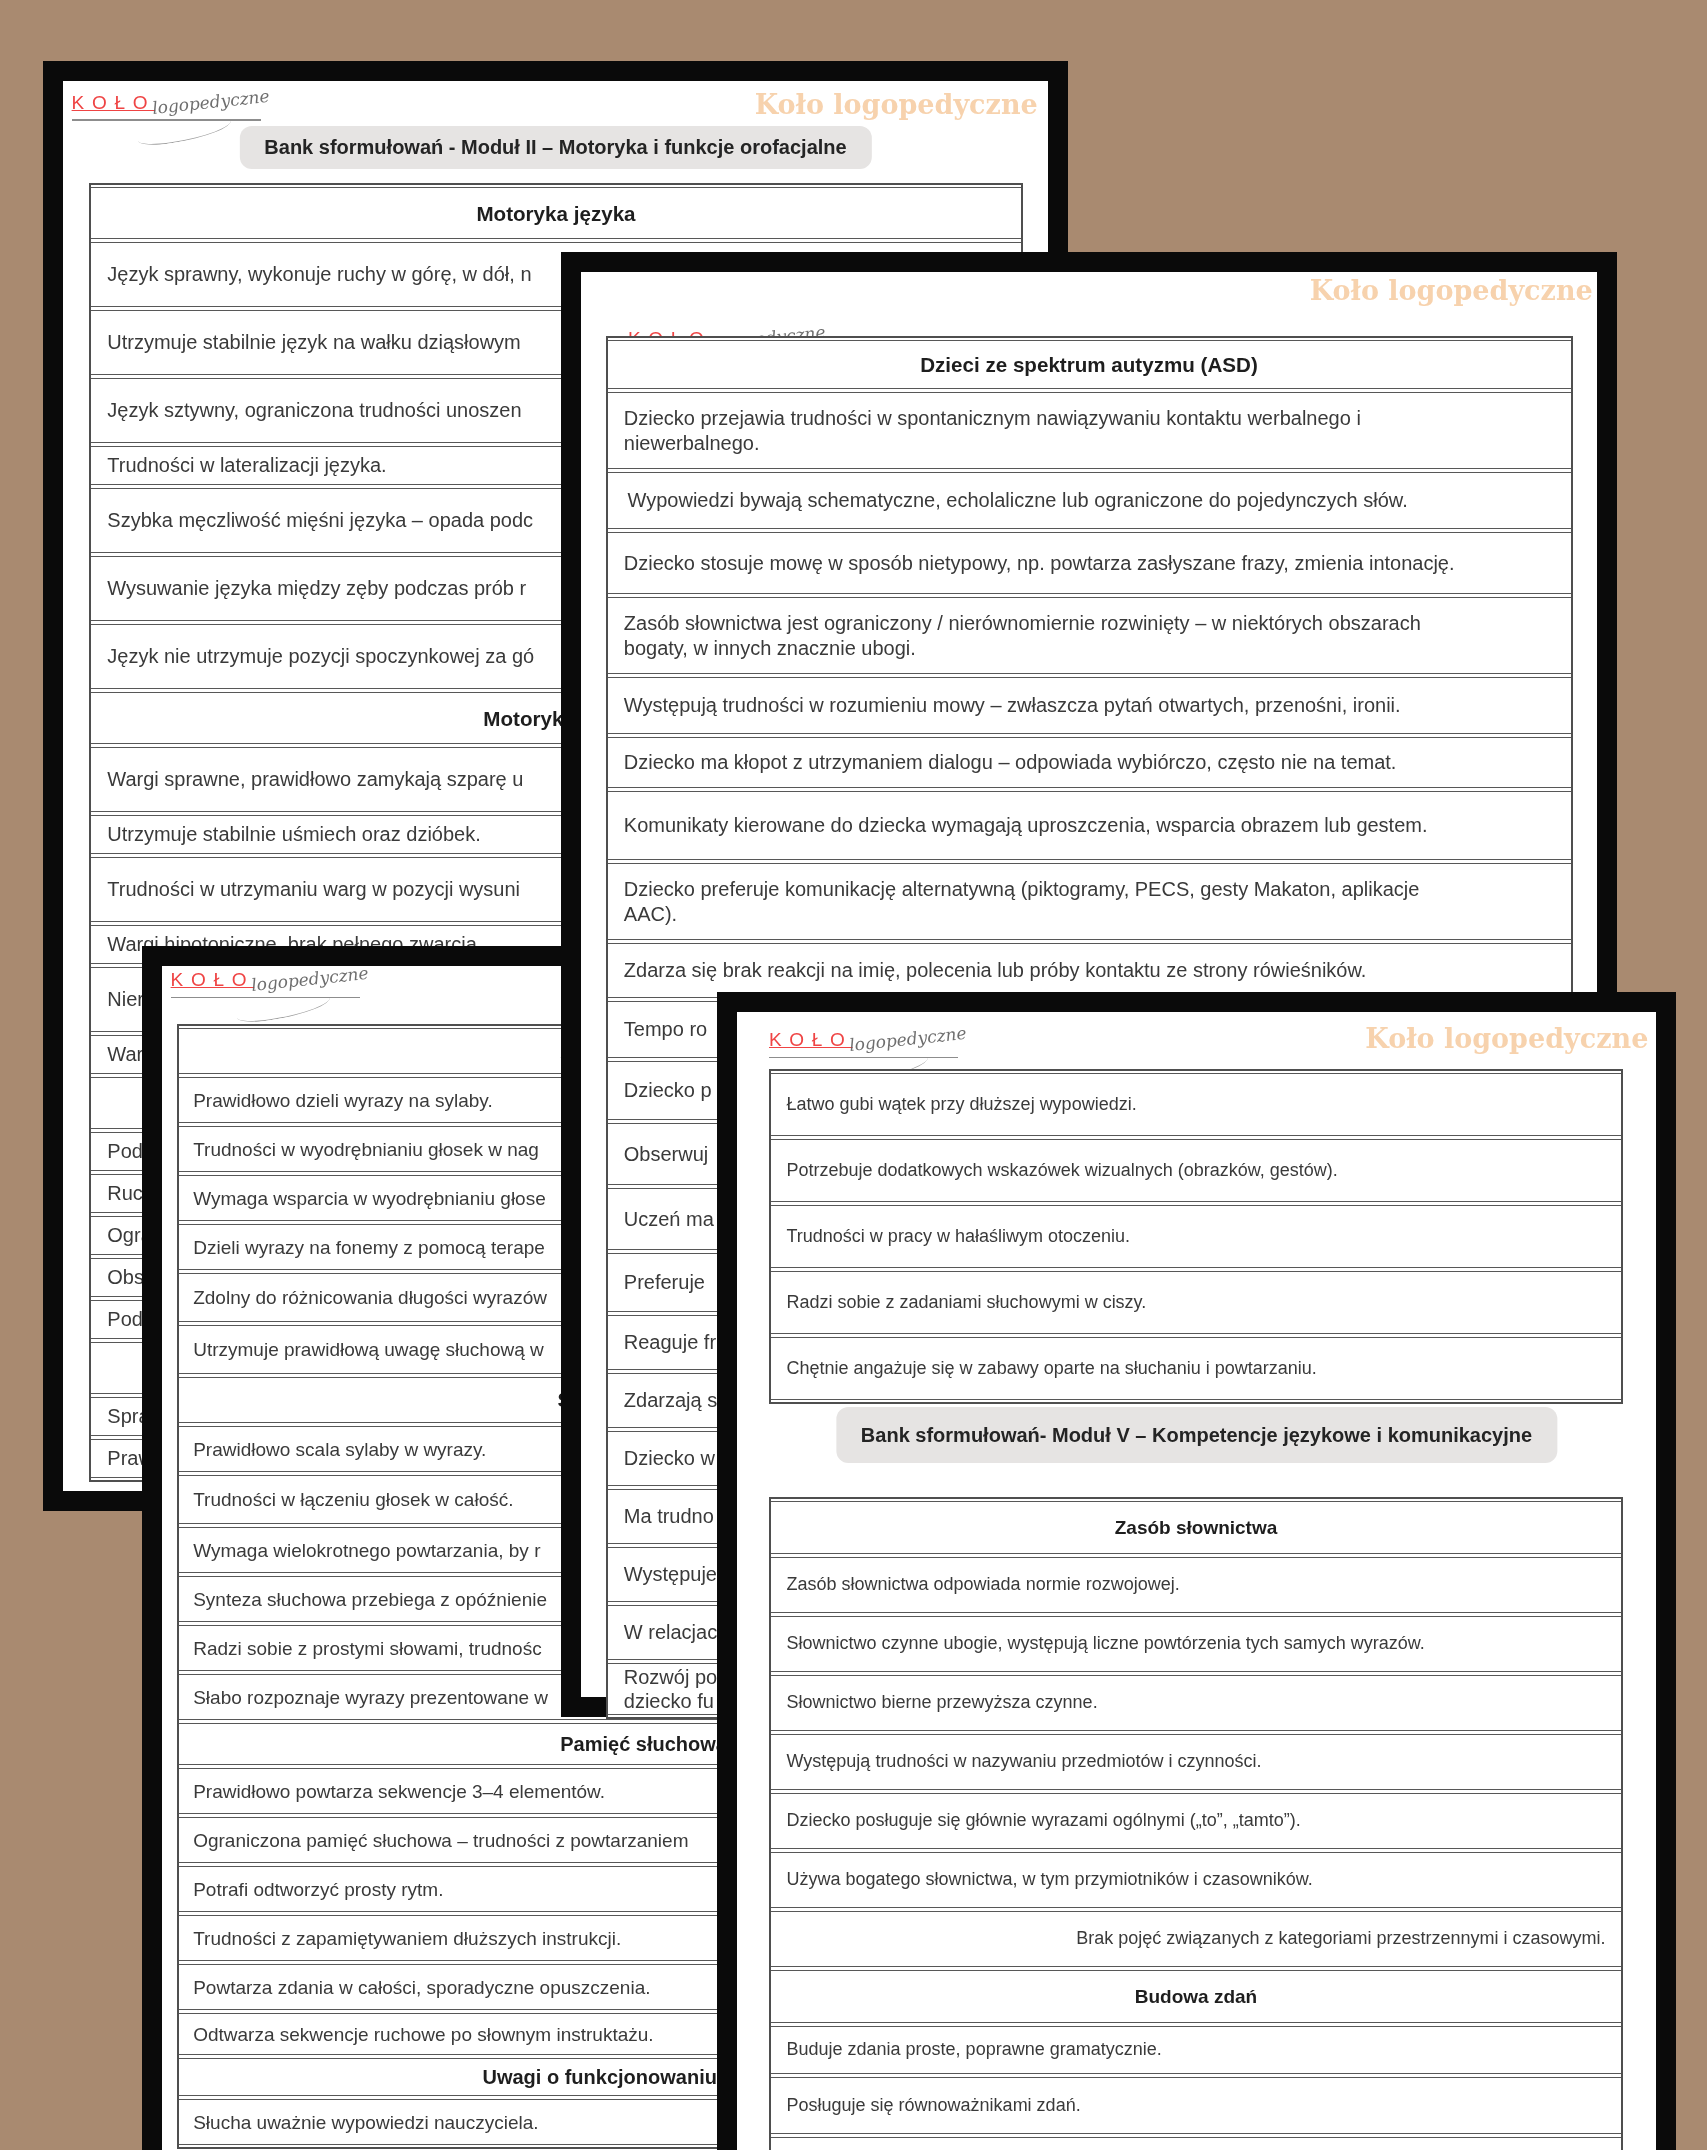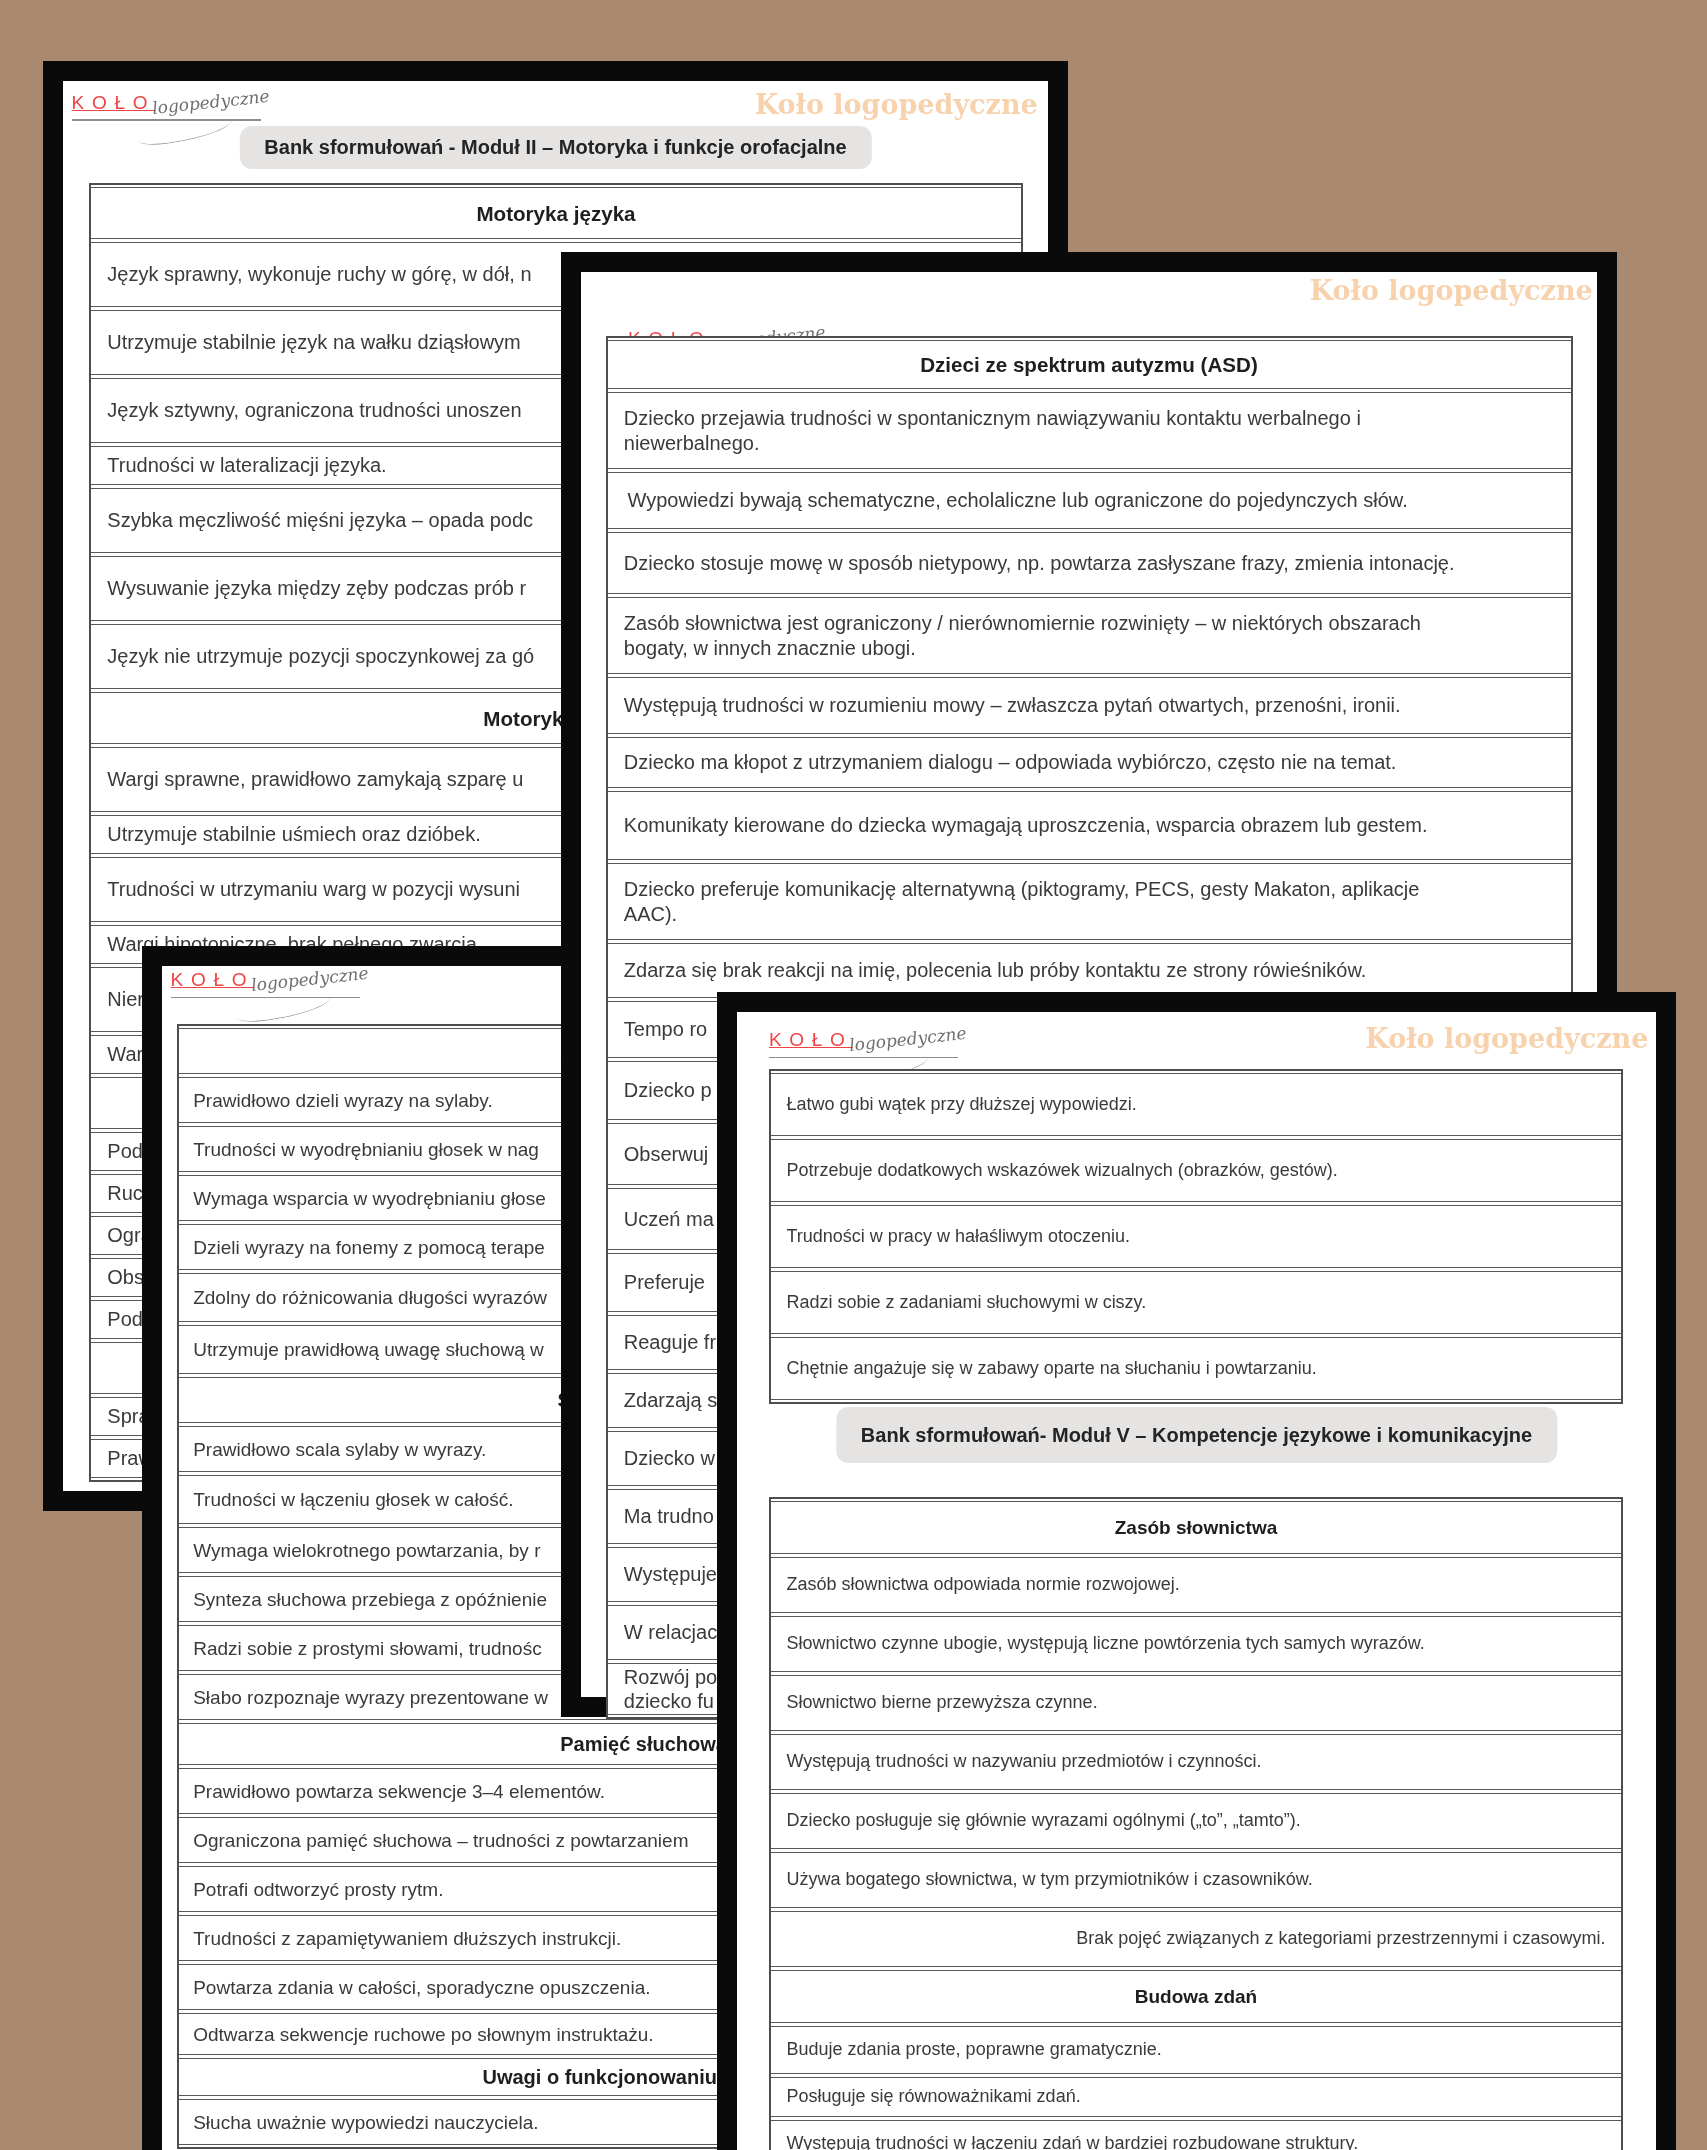--- a/index.html
+++ b/index.html
@@ -189,19 +189,19 @@
         <div class="row hrow" style="height: 53px;"><span>Zasób słownictwa</span></div>
         <div class="row" style="height: 56px;"><span>Zasób słownictwa odpowiada normie rozwojowej.</span></div>
         <div class="row" style="height: 56px;"><span>Słownictwo czynne ubogie, występują liczne powtórzenia tych samych wyrazów.</span></div>
         <div class="row" style="height: 56px;"><span>Słownictwo bierne przewyższa czynne.</span></div>
         <div class="row" style="height: 56px;"><span>Występują trudności w nazywaniu przedmiotów i czynności.</span></div>
         <div class="row" style="height: 56px;"><span>Dziecko posługuje się głównie wyrazami ogólnymi („to”, „tamto”).</span></div>
         <div class="row" style="height: 56px;"><span>Używa bogatego słownictwa, w tym przymiotników i czasowników.</span></div>
         <div class="row" style="height: 56px; justify-content: flex-end;"><span>Brak pojęć związanych z kategoriami przestrzennymi i czasowymi.</span></div>
         <div class="row hrow" style="height: 53px;"><span>Budowa zdań</span></div>
         <div class="row" style="height: 48px;"><span>Buduje zdania proste, poprawne gramatycznie.</span></div>
-        <div class="row" style="height: 40px;"><span>Posługuje się równoważnikami zdań.</span></div>
+        <div class="row" style="height: 57px;"><span>Posługuje się równoważnikami zdań.</span></div>
         <div class="row" style="height: 48px;"><span>Występują trudności w łączeniu zdań w bardziej rozbudowane struktury.</span></div>
       </div>
   </div>
 
 </div>
 
 
 </body></html>

